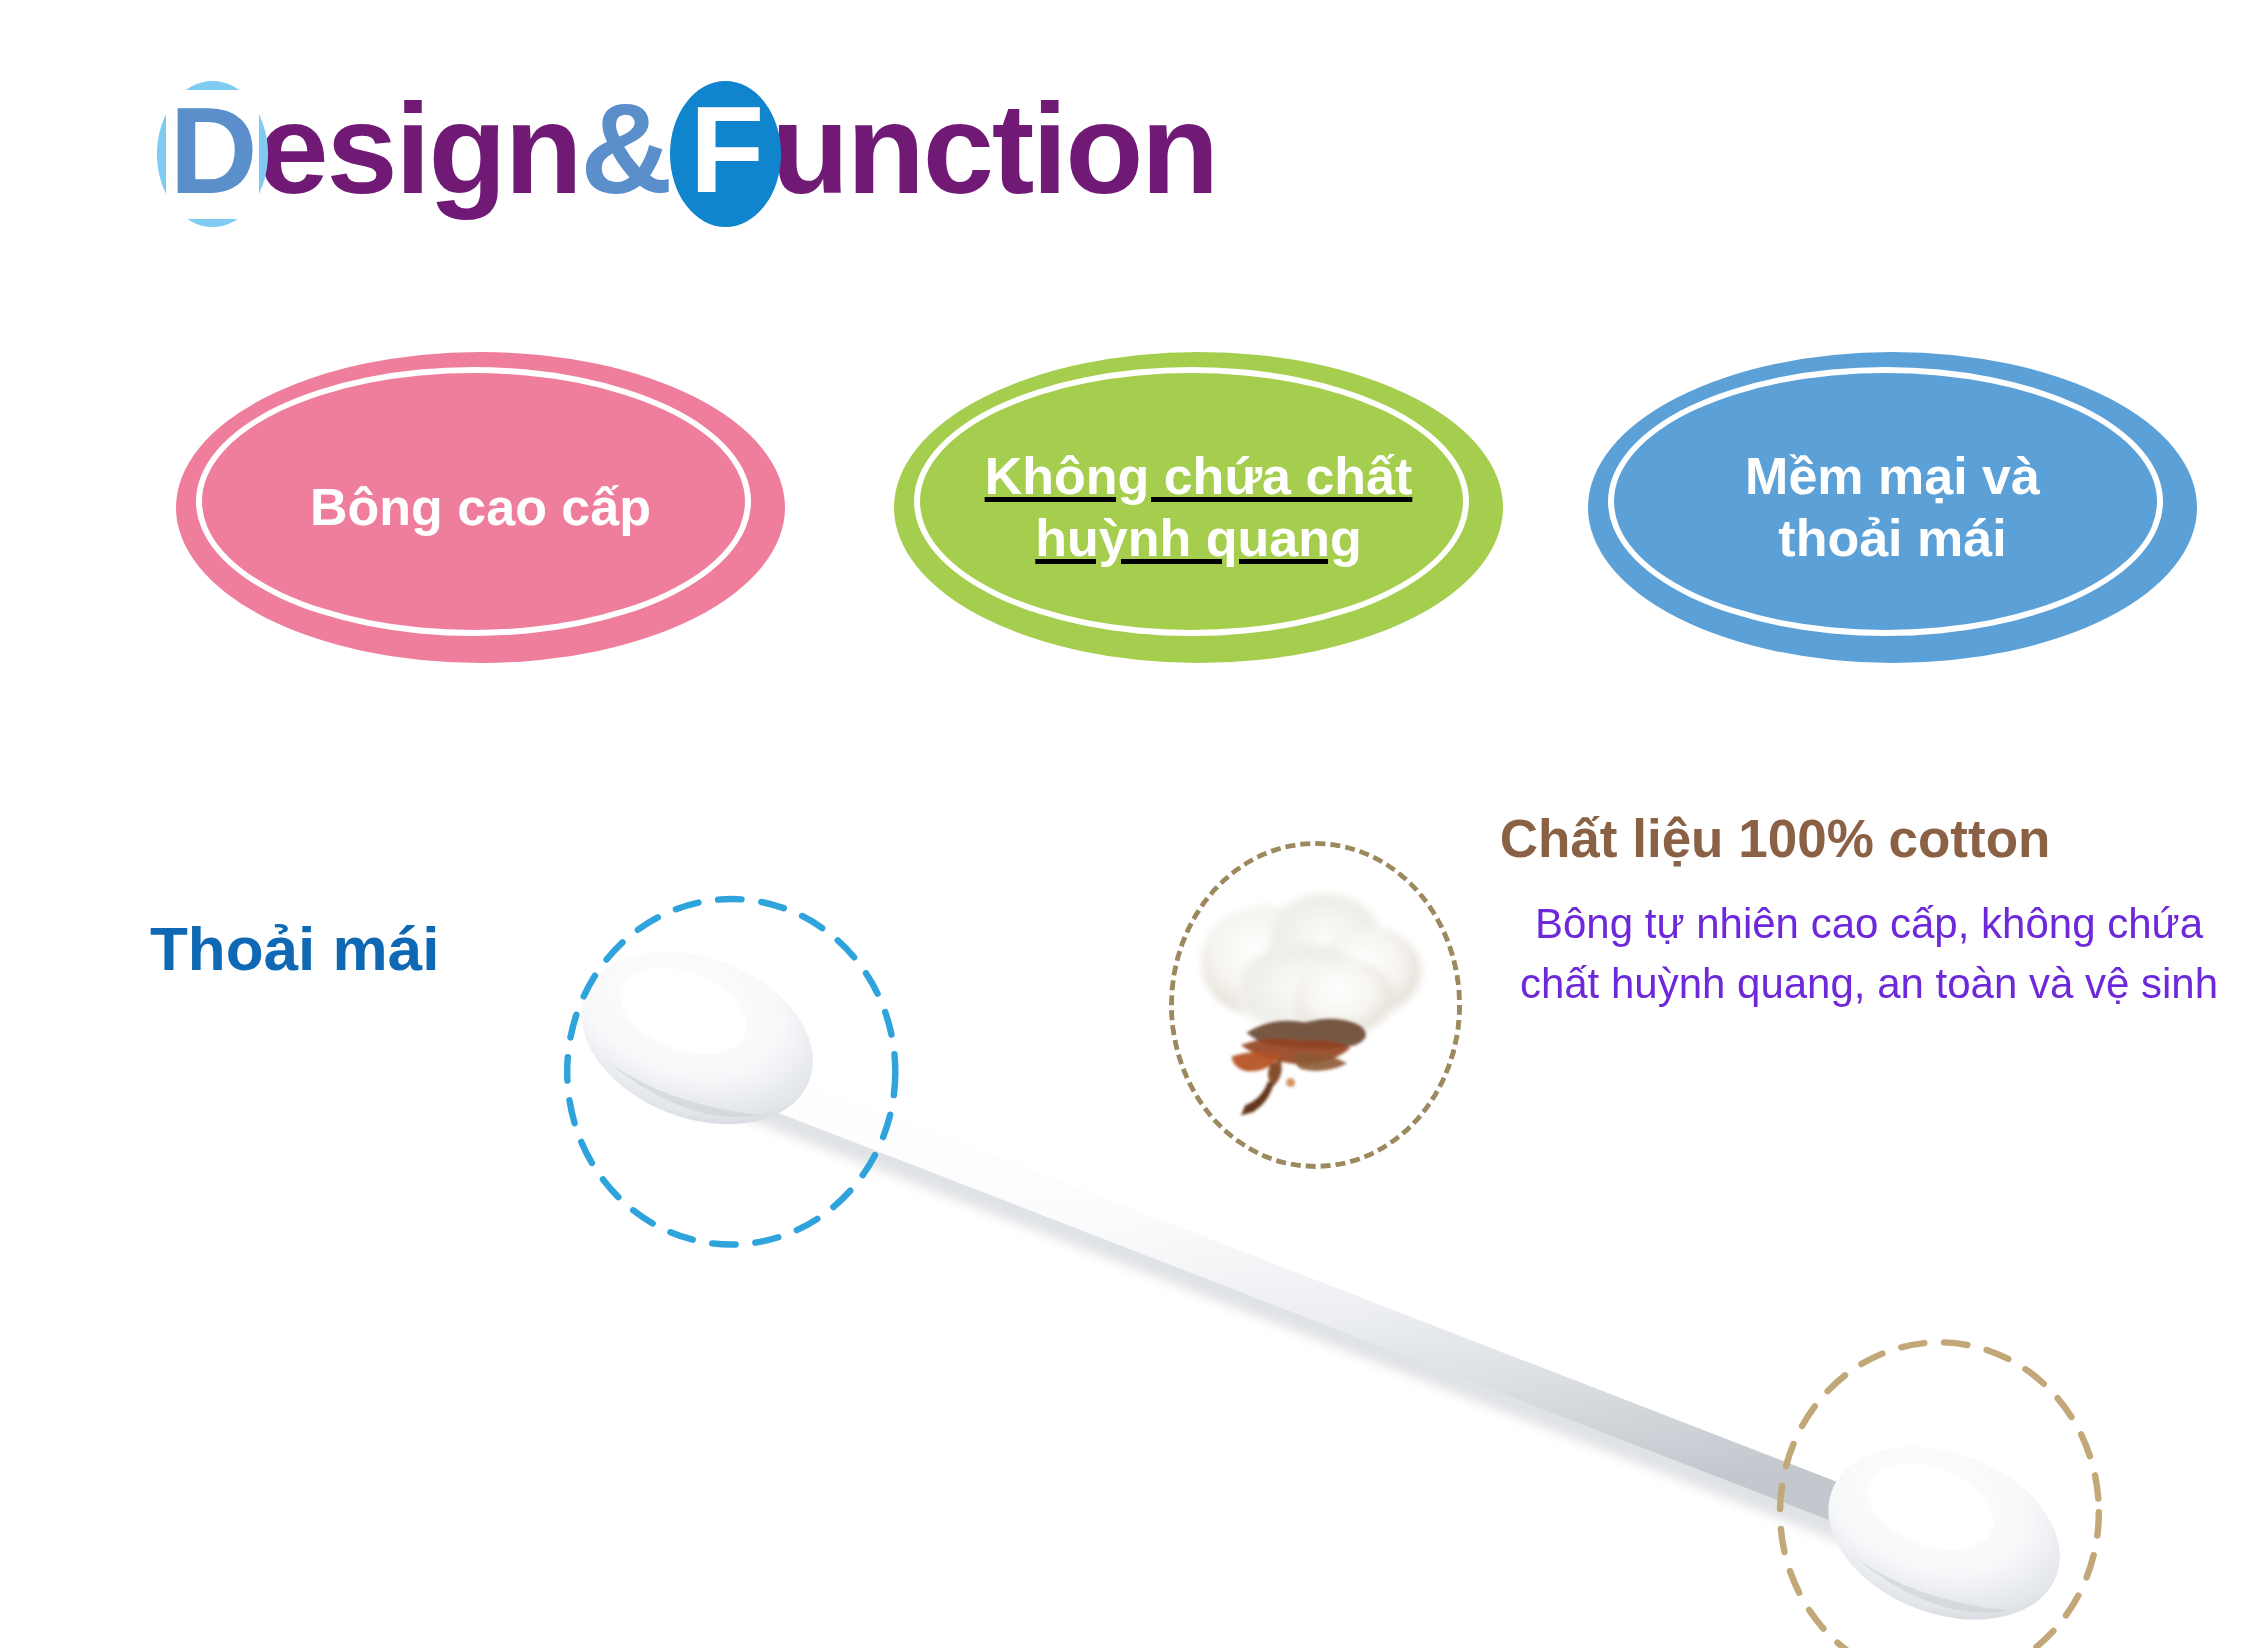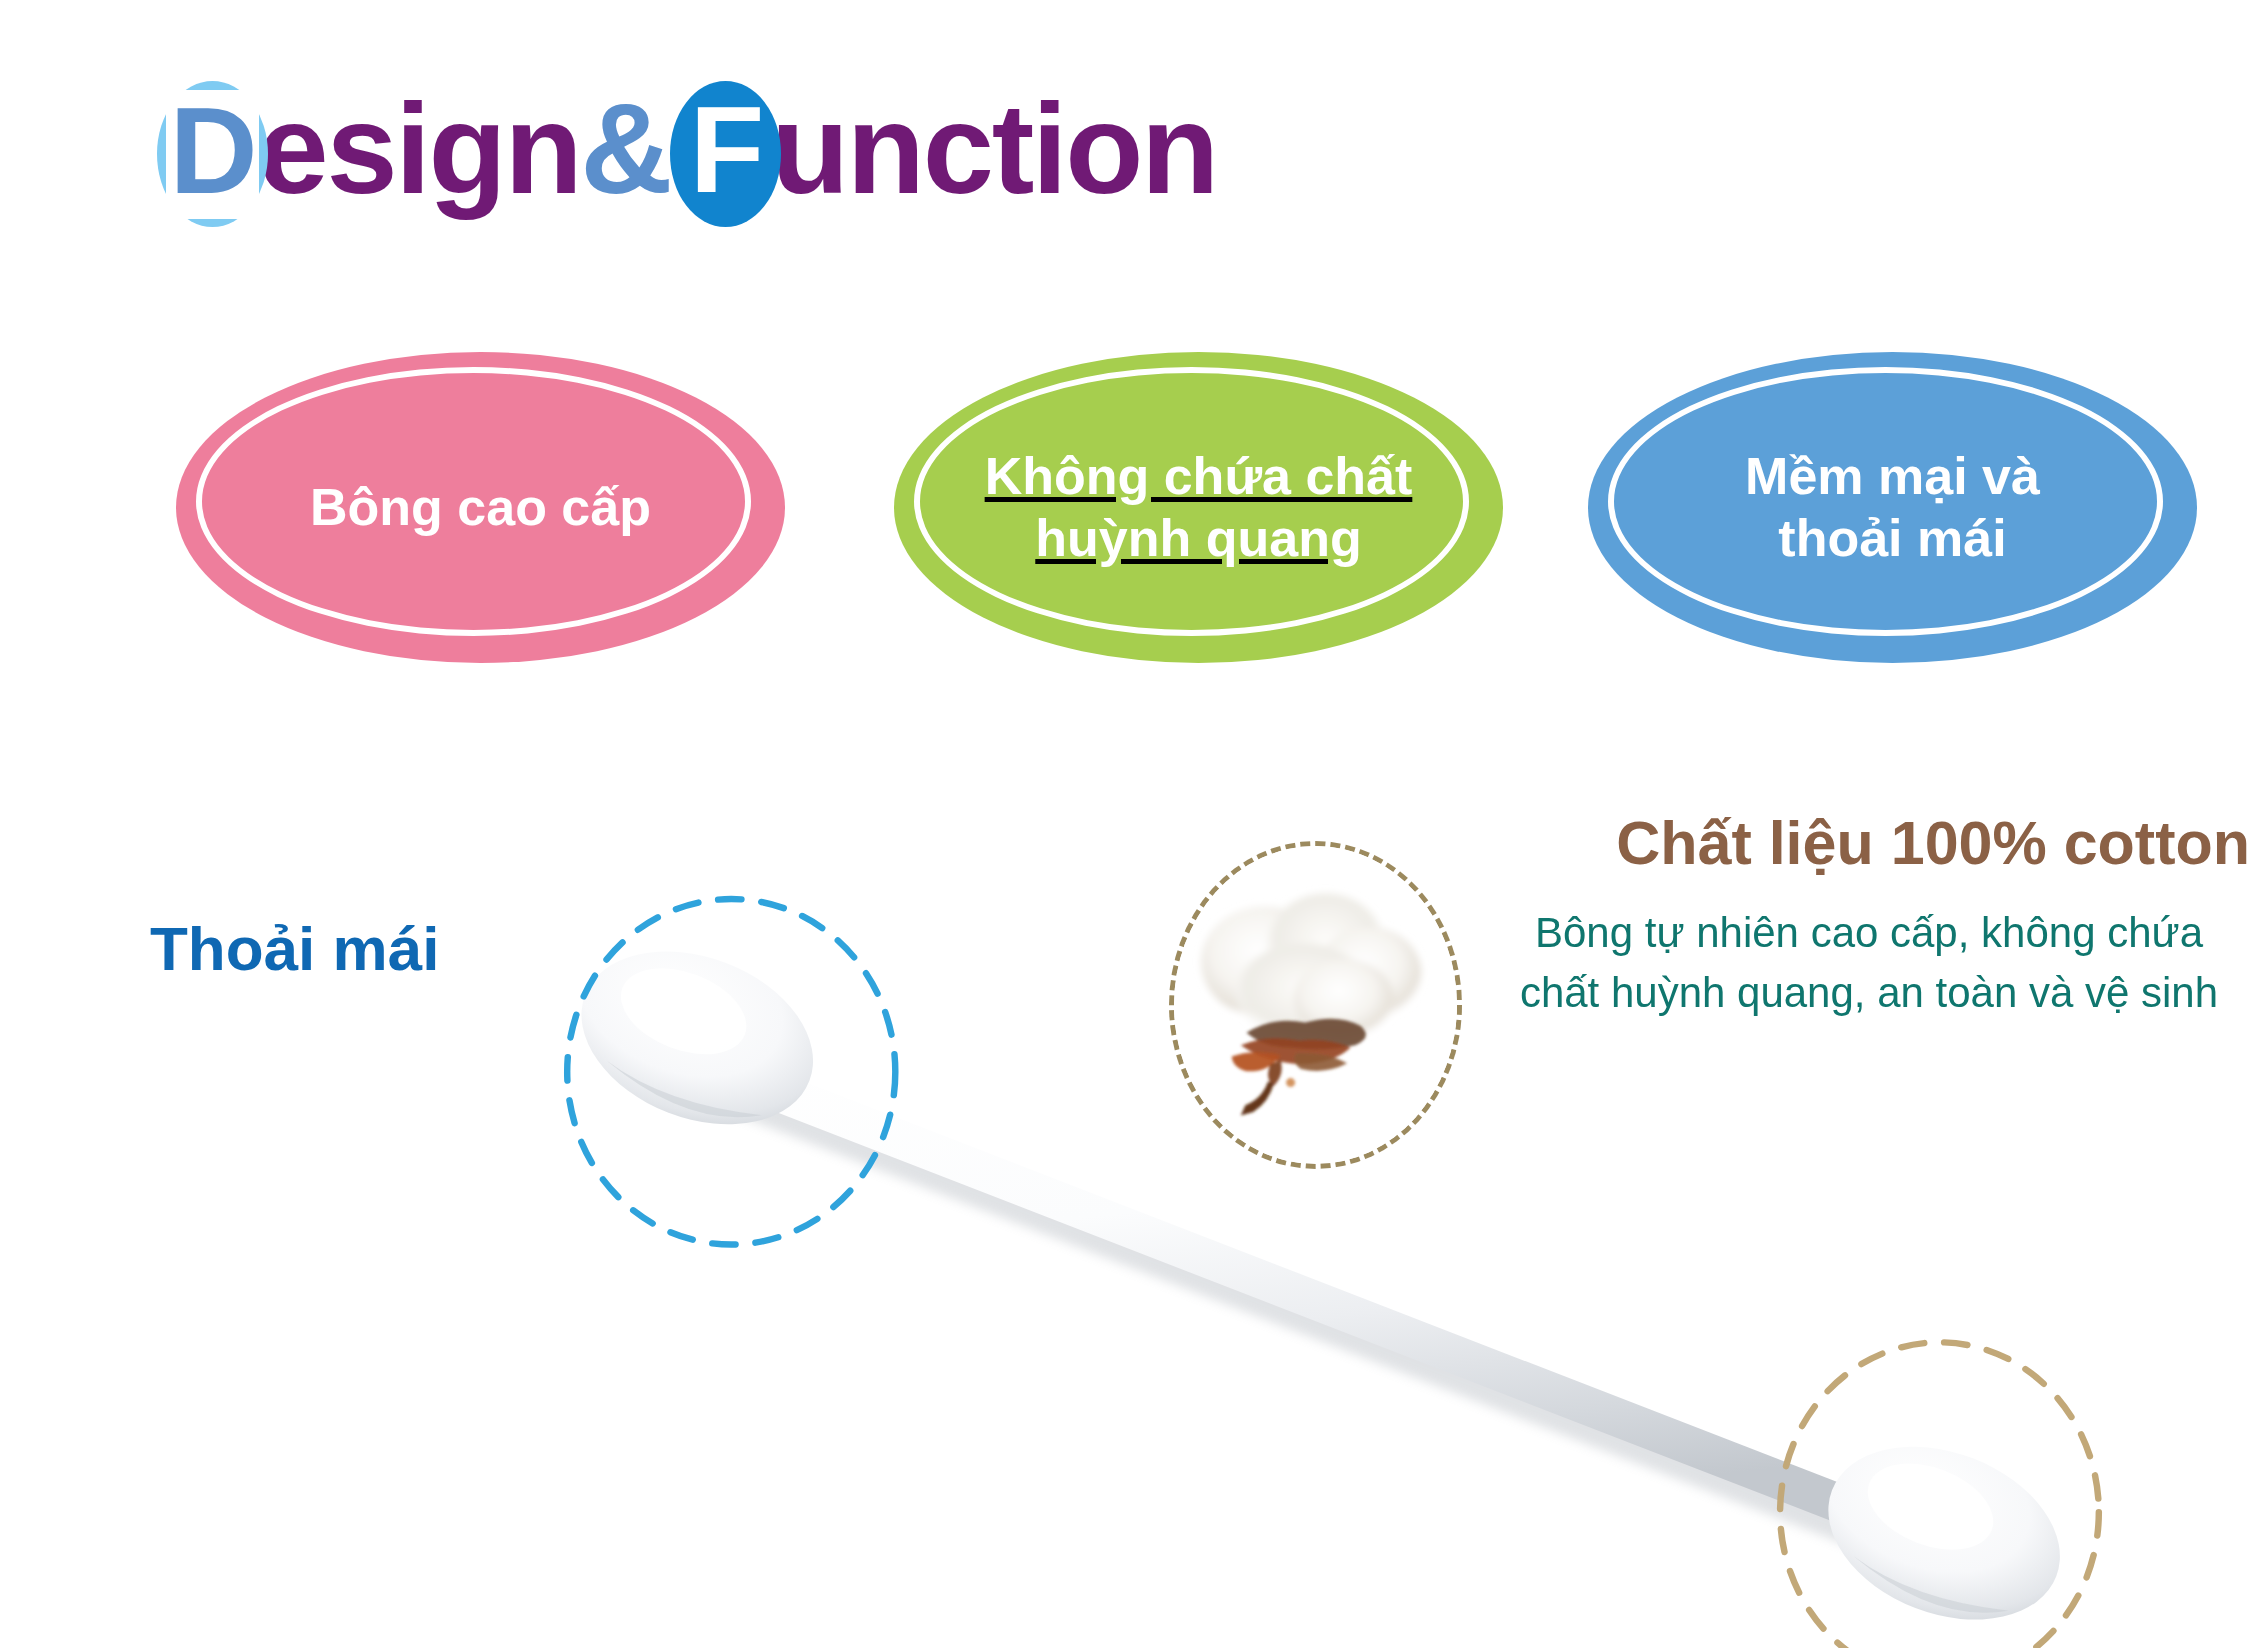--- a/index.html
+++ b/index.html
@@ -110,40 +110,40 @@
   .block { position: absolute; }
 
   .block-heading {
     font-weight: 700;
     line-height: 1.12;
     white-space: nowrap;
   }
   .block-body {
     font-size: 42px;
     line-height: 1.42;
-    color: #0f766e;
+    color: #6d28d9;
     text-align: center;
     font-weight: 400;
   }
 
   #block-left { left: 100px; top: 914px; width: 562px; }
   #block-left .block-heading {
     font-size: 62px;
     color: #0F68B3;
     margin-left: 50px;
     margin-bottom: 24.6px;
   }
   #block-left .block-body { padding: 0 15.2px; }
 
   #block-right { left: 1488px; top: 809px; width: 762px; }
   #block-right .block-heading {
-    font-size: 61px;
+    font-size: 53px;
     color: #8B6146;
     margin-bottom: 26px;
-    text-align: right;
+    text-align: left;
     margin-left: 11.7px;
   }
   #block-right .block-body { padding: 0 23.4px; }
 
   
   #swab-layer {
     position: absolute;
     left: 0; top: 820px;
     width: 2250px;
     height: 828px;

